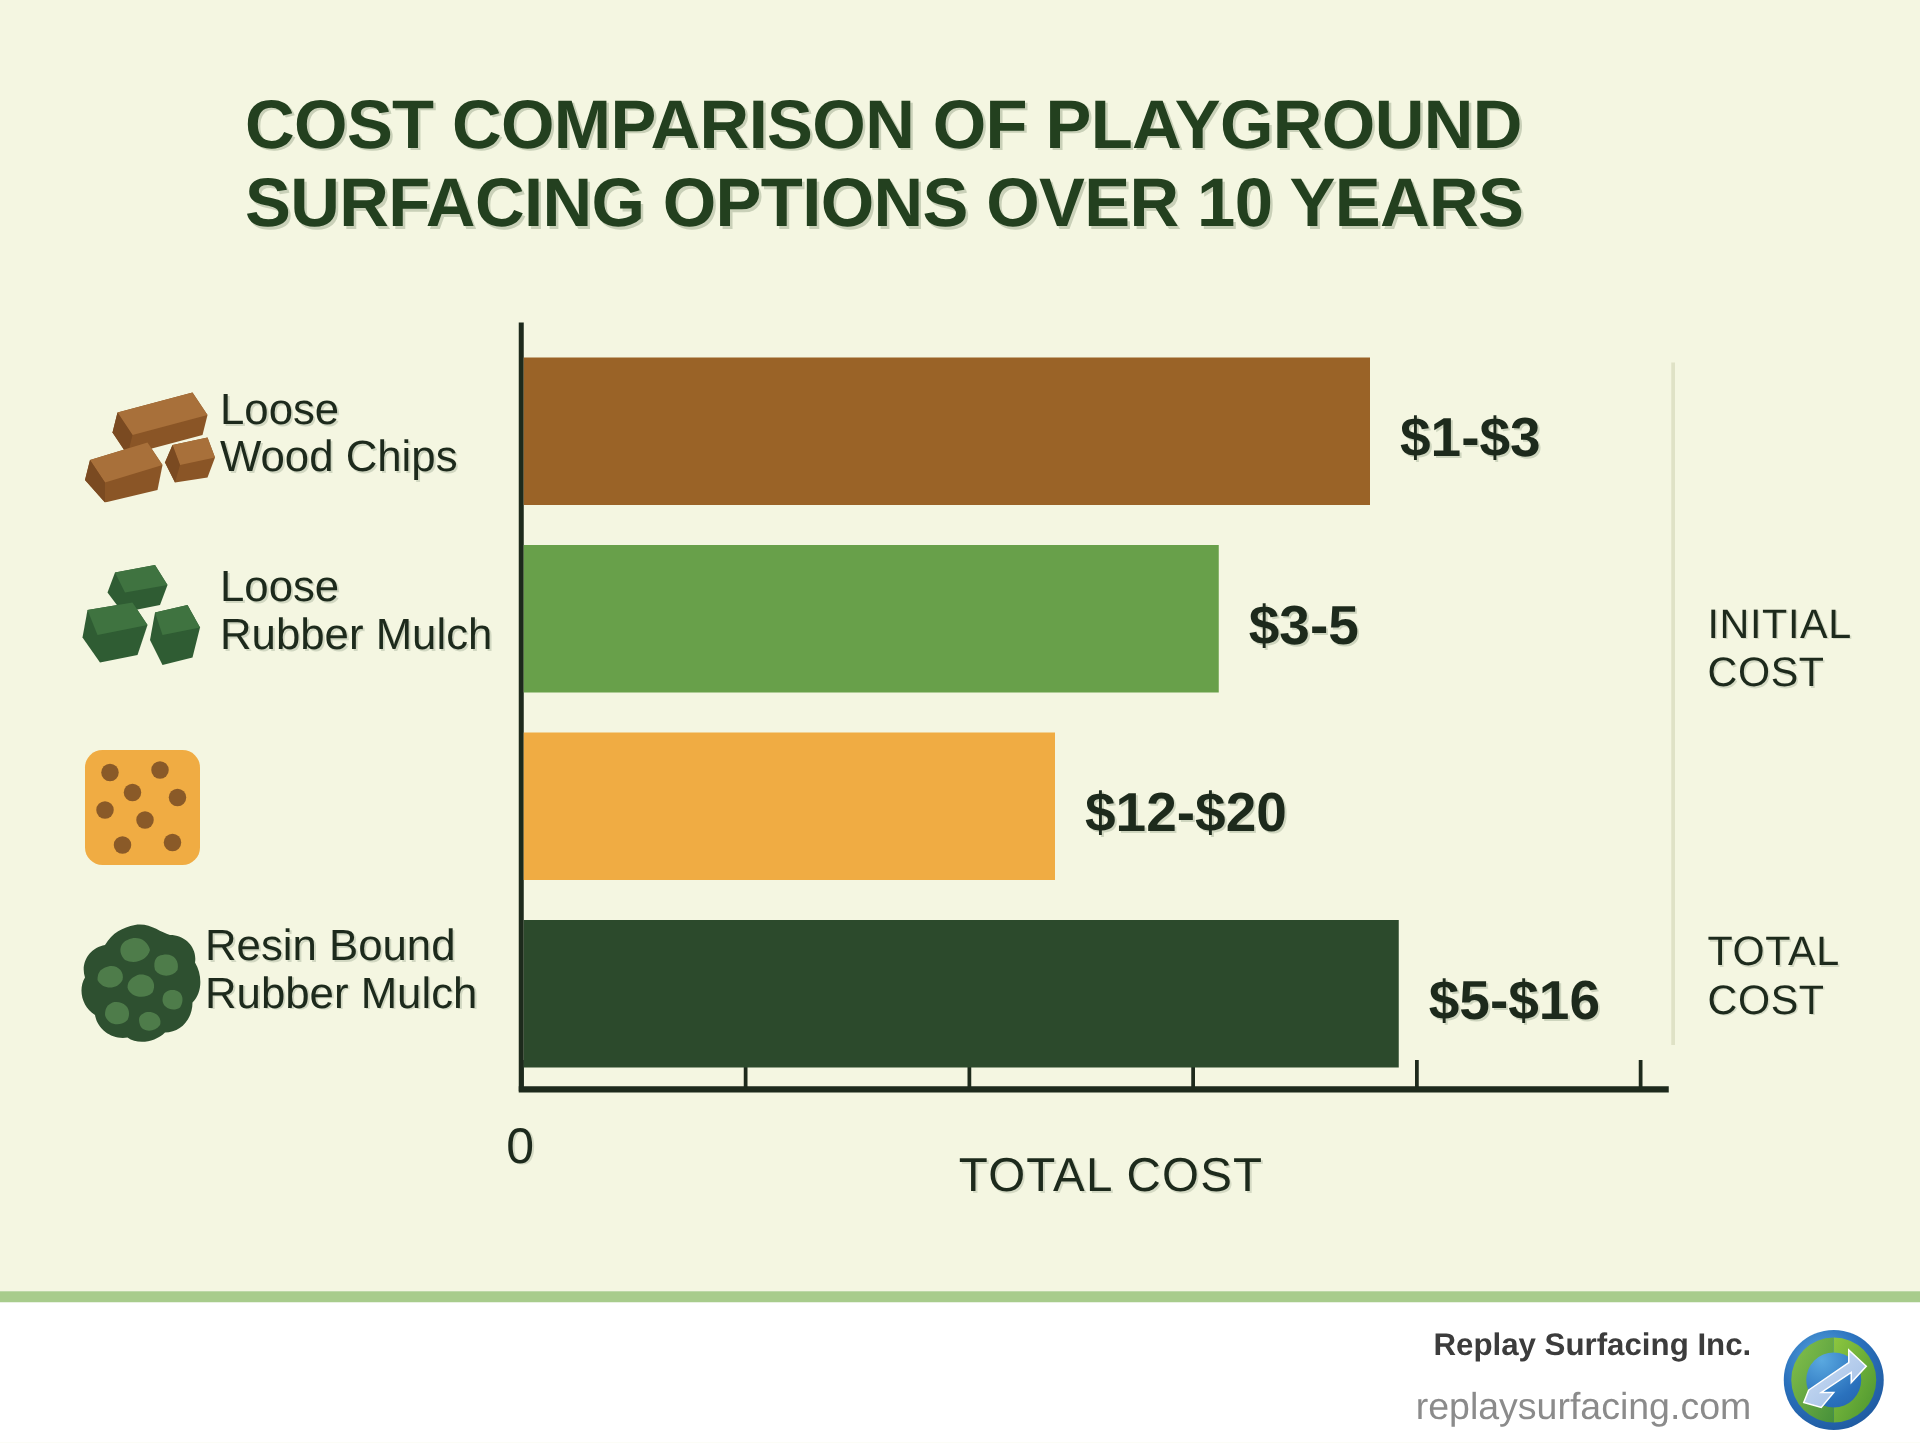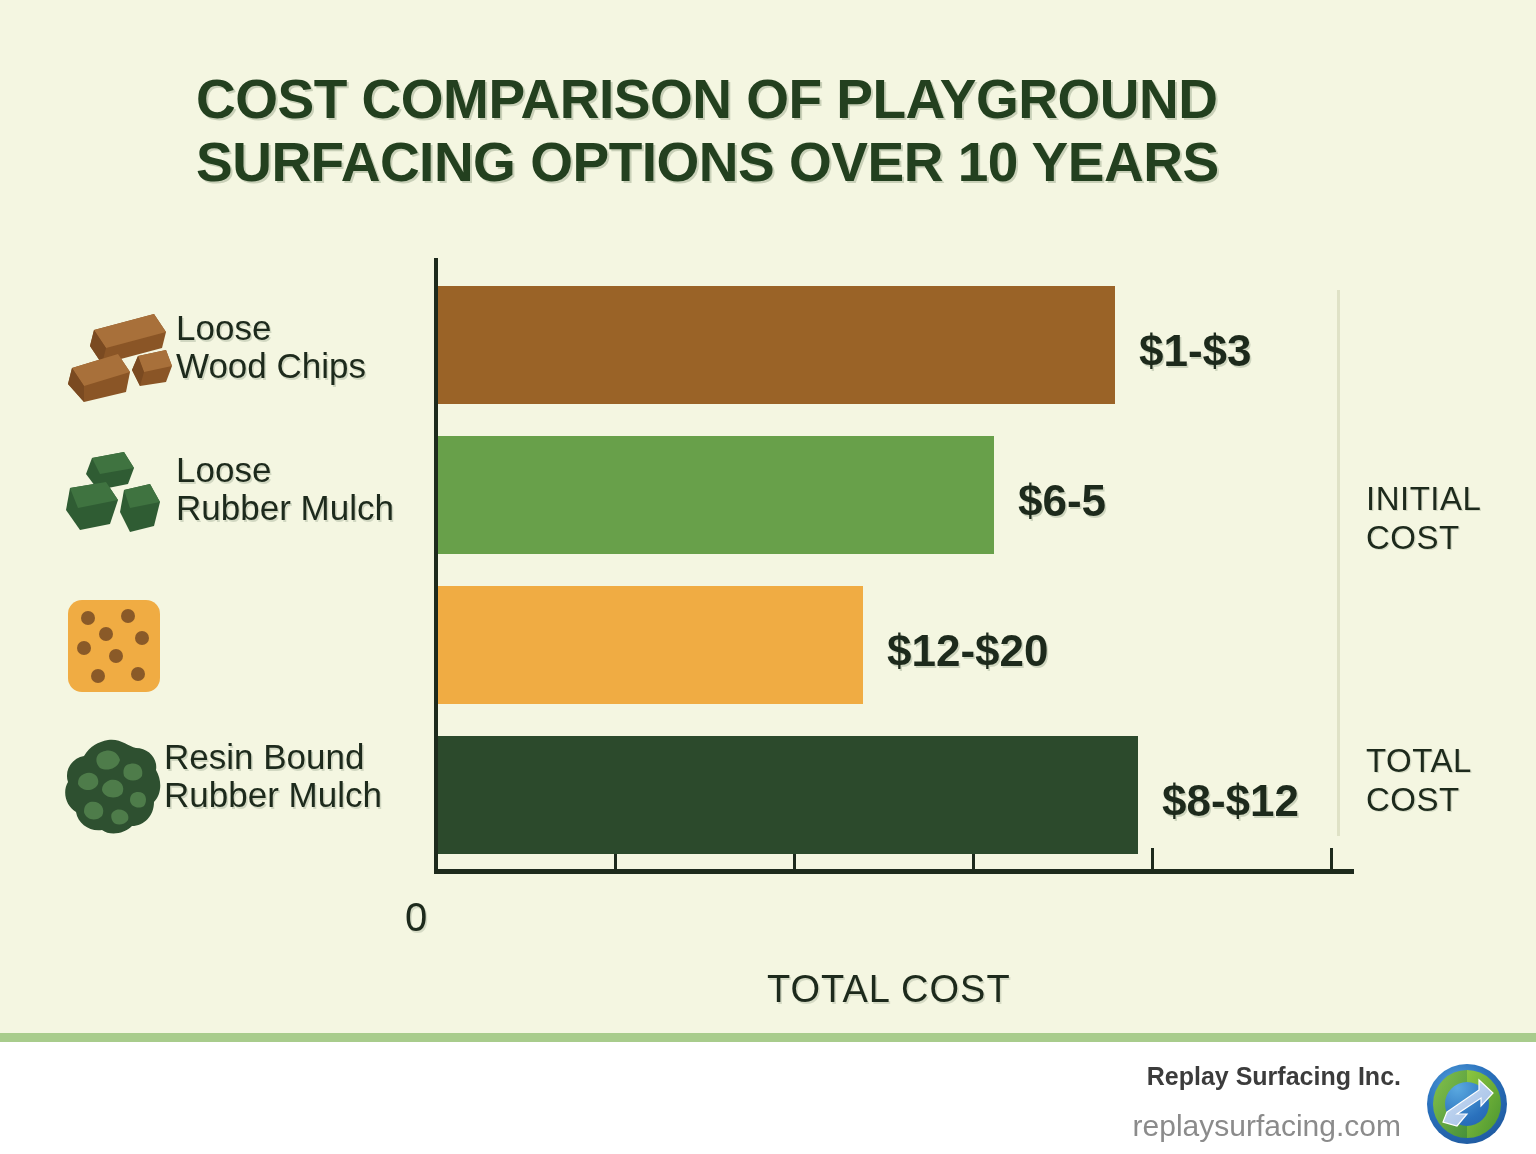--- a/index.html
+++ b/index.html
@@ -56,21 +56,20 @@
     color: #23401f;
     text-transform: uppercase;
     text-shadow: 2px 2px 0 rgba(90,110,80,0.28);
   }
   .plot-area {
     position: absolute;
     left: 415px;
     top: 258px;
     width: 920px;
     height: 615px;
-    margin-left: 19px;
   }
   .axis-y {
     position: absolute;
     left: 0;
     top: 0;
     width: 4px;
     height: 615px;
     background: #1d2a1c;
   }
   .axis-x {
@@ -142,21 +141,21 @@
     position: absolute;
     left: 405px;
     top: 895px;
     font-size: 40px;
     color: #1d2a1c;
     text-shadow: 1.5px 1.5px 0 rgba(120,135,110,0.25);
   }
   .xaxis-title {
     position: absolute;
     left: 767px;
-    top: 968px;
+    top: 920px;
     font-size: 38px;
     letter-spacing: 1px;
     color: #1d2a1c;
     text-shadow: 1.5px 1.5px 0 rgba(120,135,110,0.25);
     text-align: right;
   }
   .footer-text {
     position: absolute;
     right: 135px;
     top: 20px;
@@ -272,23 +271,23 @@
       <div class="tick" style="left:538px;"></div>
       <div class="tick" style="left:717px;"></div>
       <div class="tick" style="left:896px;"></div>
 
       <div class="bar bar-1" style="width:677px; background:#9a6327;"></div>
       <div class="bar bar-2" style="width:556px; background:#68a04a;"></div>
       <div class="bar bar-3" style="width:425px; background:#f0ac43;"></div>
       <div class="bar bar-4" style="width:700px; background:#2c4a2c;"></div>
 
       <div class="bar-value" style="left:705px; top:68px;">$1-$3</div>
-      <div class="bar-value" style="left:584px; top:218px;">$6-5</div>
+      <div class="bar-value" style="left:584px; top:218px;">$3-5</div>
       <div class="bar-value" style="left:453px; top:368px;">$12-$20</div>
-      <div class="bar-value" style="left:728px; top:518px;">$8-$12</div>
+      <div class="bar-value" style="left:728px; top:518px;">$5-$16</div>
     </div>
 
     <div class="side-rail"></div>
     <div class="side-label side-label-initial">
       <span>INITIAL</span><br>
       <span>COST</span>
     </div>
     <div class="side-label side-label-total">
       <span>TOTAL</span><br>
       <span>COST</span>

